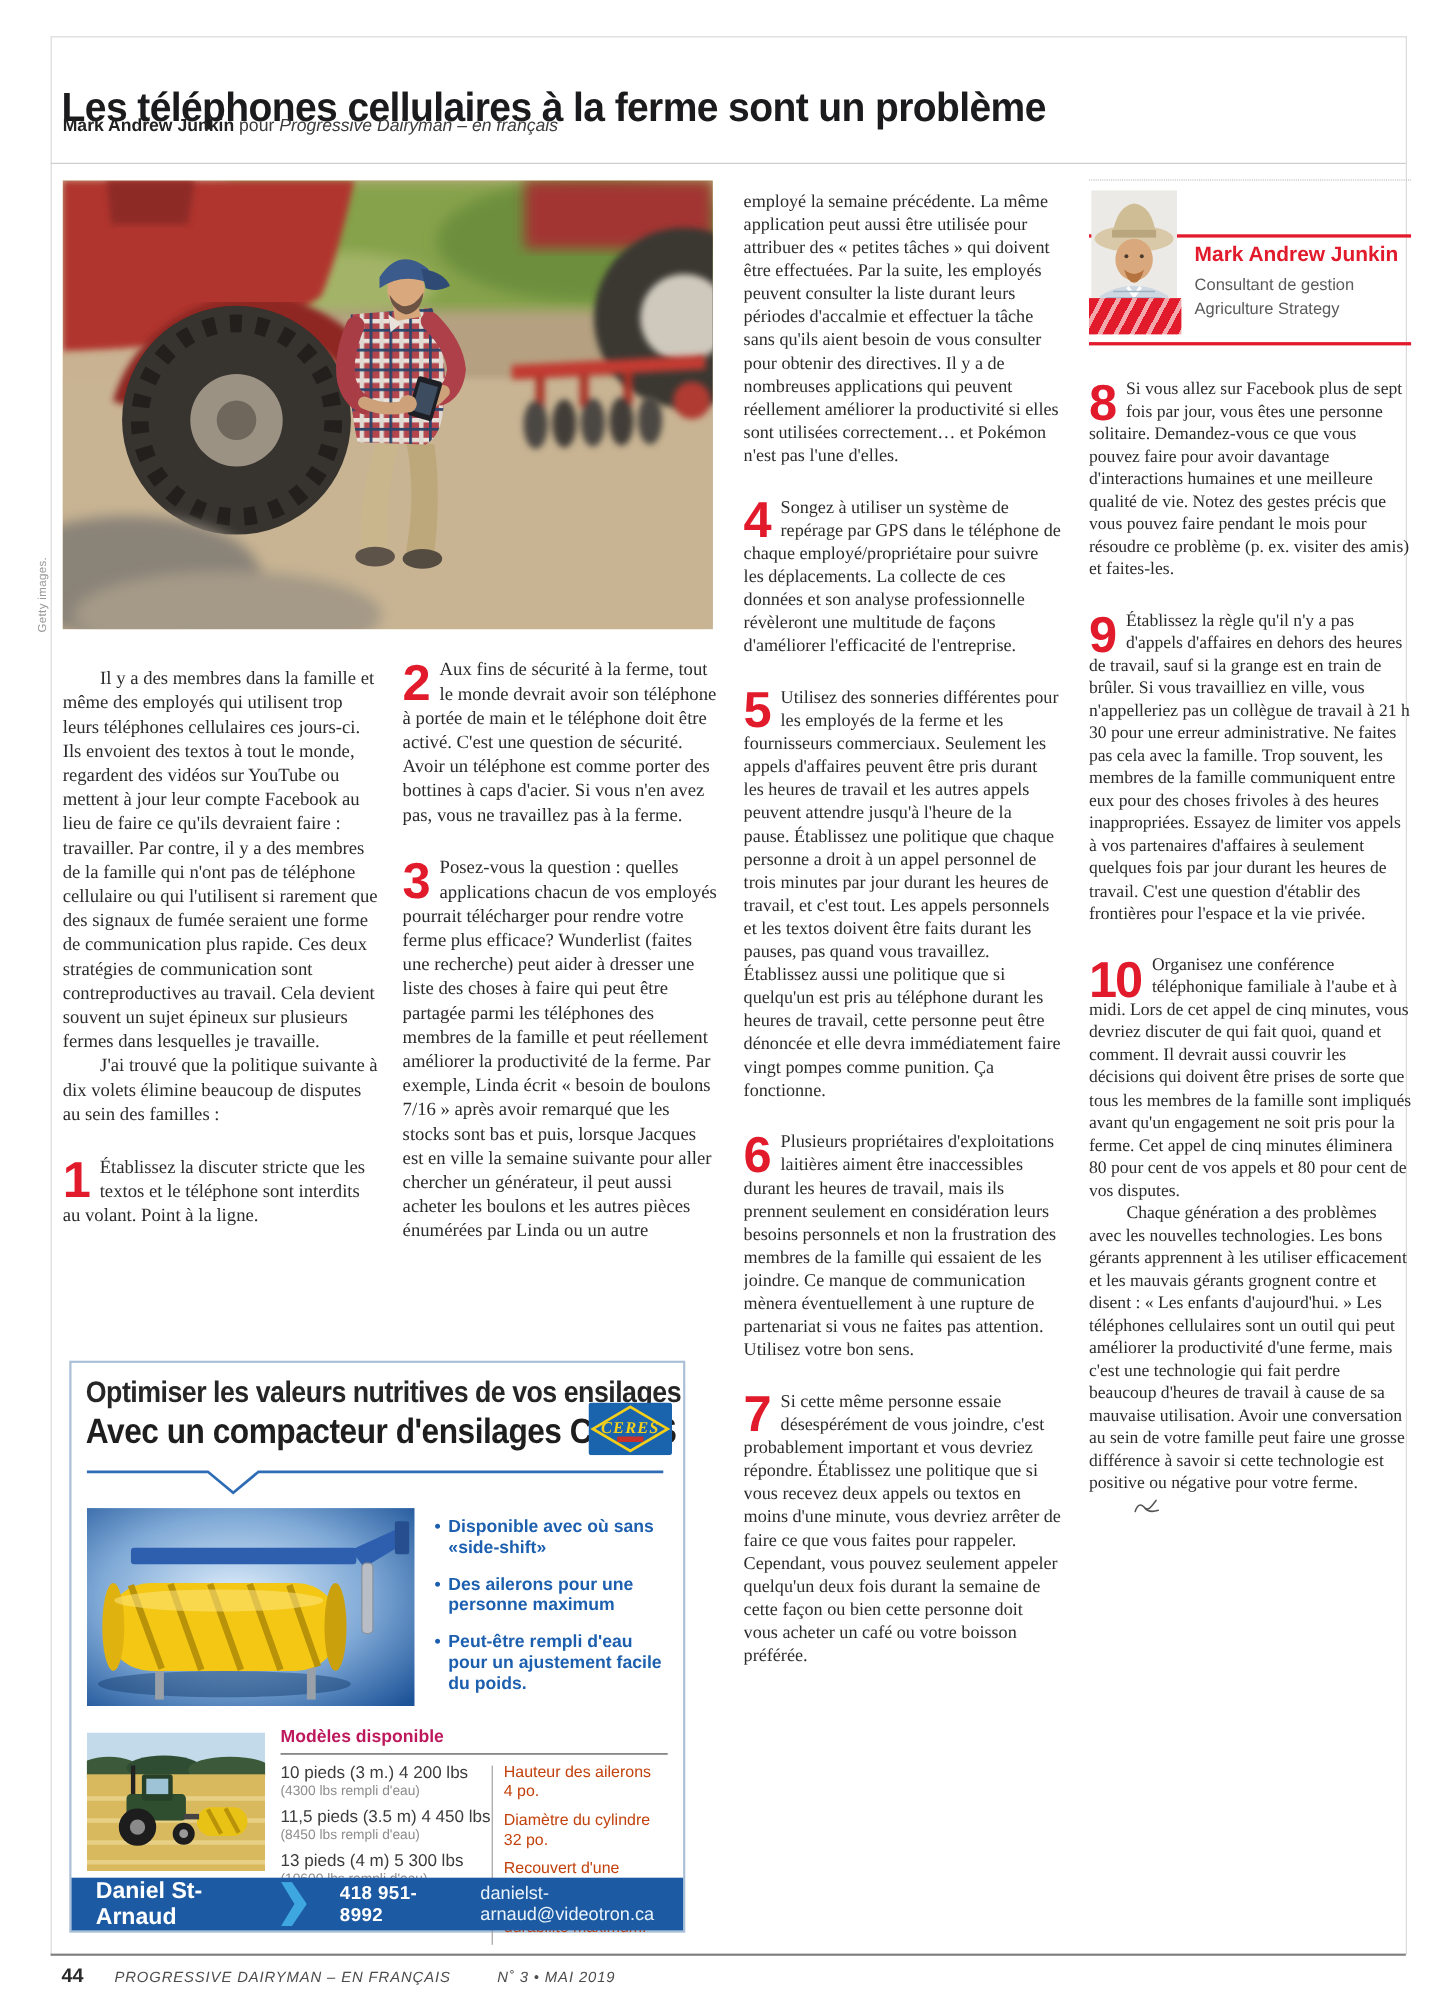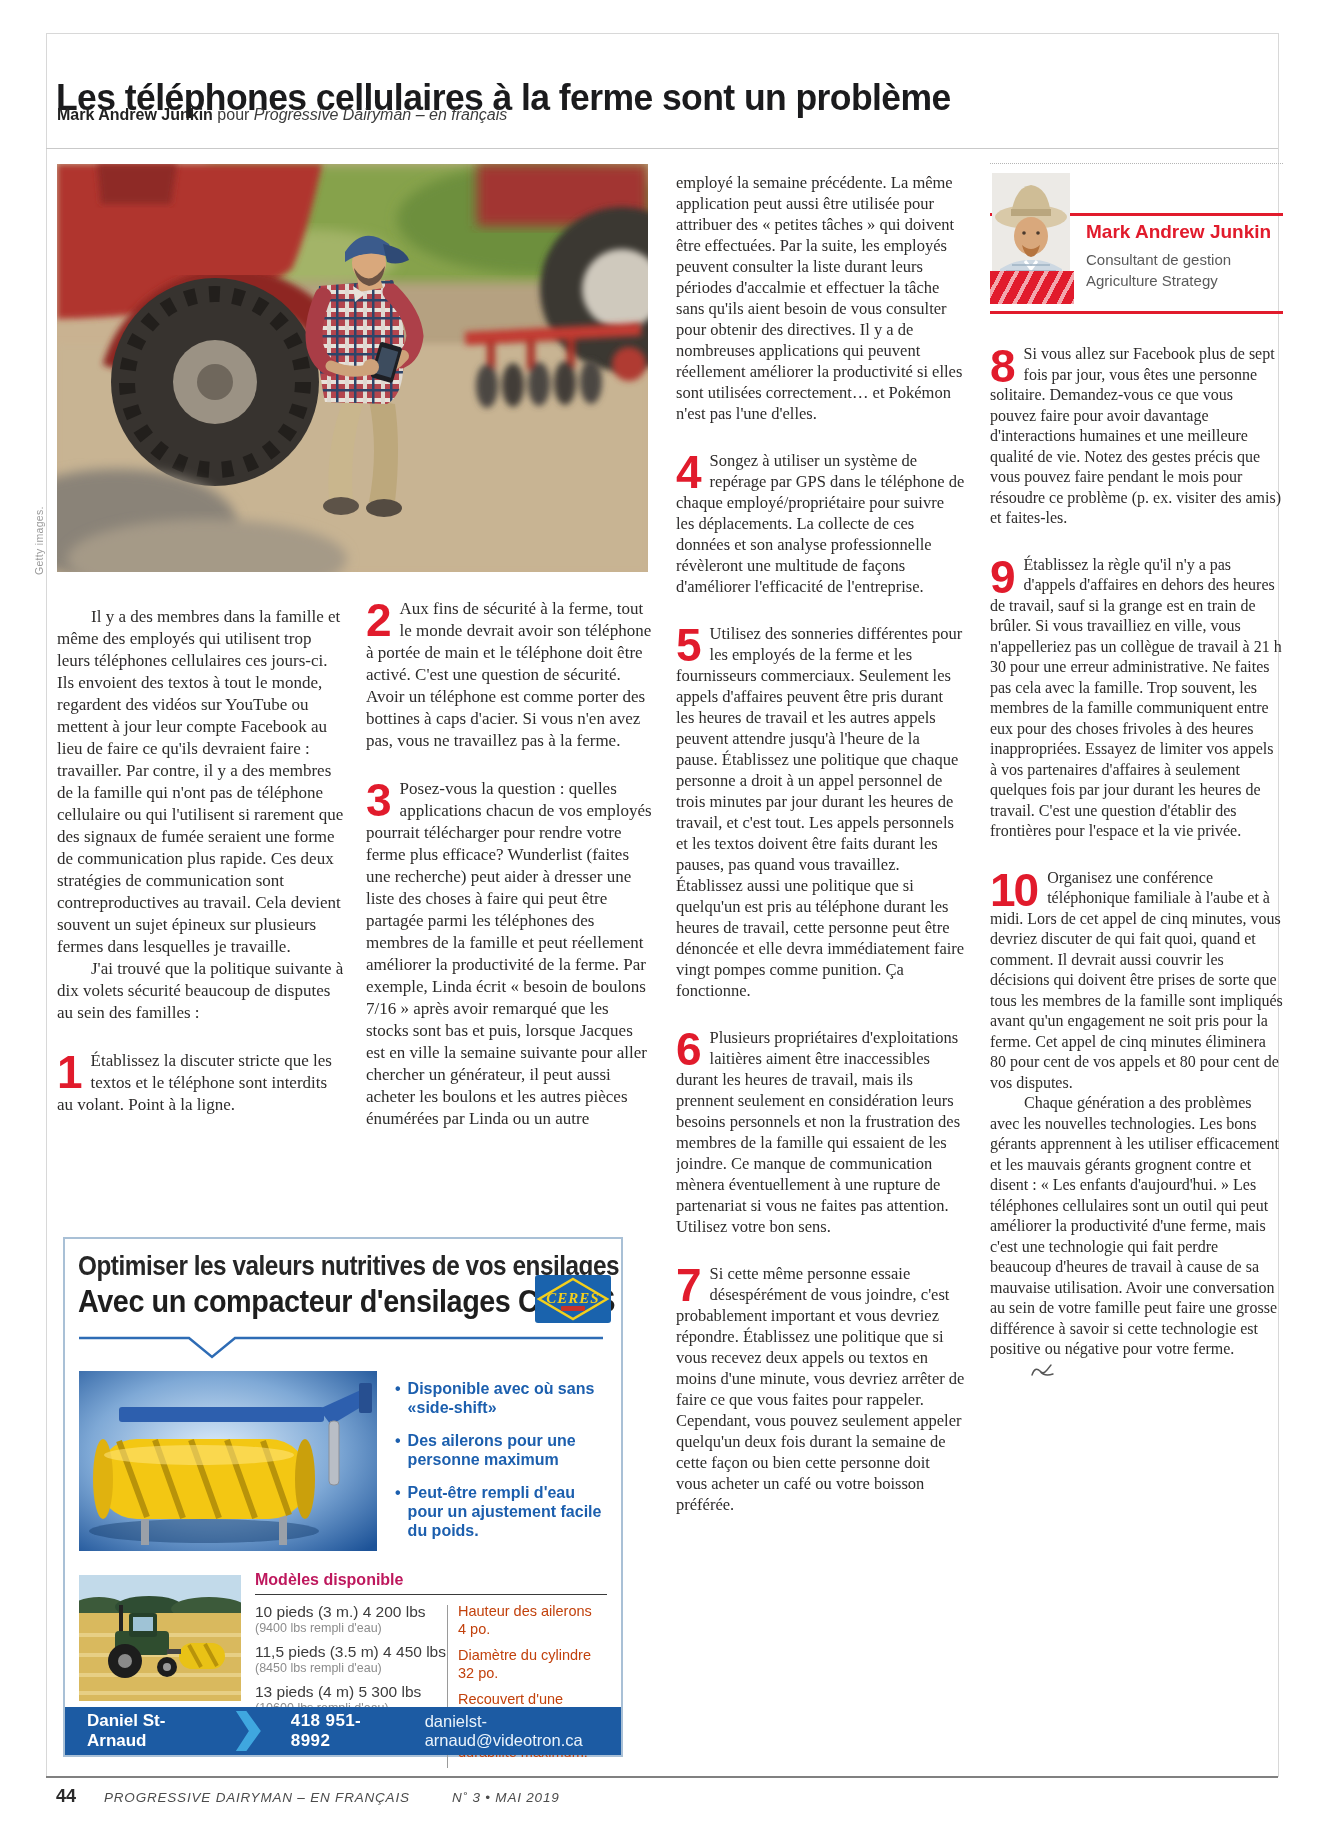--- a/index.html
+++ b/index.html
@@ -65,21 +65,21 @@
               padding-bottom:5px;margin-bottom:8px;}
   #ad .mwrap{position:relative;display:flex;}
   #ad .mleft{width:192px;}
   #ad .mdiv{width:1px;background:#9a9a9a;margin:2px 10px 2px 0;}
   #ad .mright{width:142px;}
   #ad .msize{font-size:15.5px;color:#3c3c3c;line-height:18px;}
   #ad .msub{font-size:12.5px;color:#8c8c8c;line-height:15px;margin-bottom:7px;}
   #ad .spec{font-size:14.5px;color:#c2410c;line-height:17.5px;margin-bottom:9px;}
   #ad .contact{position:absolute;left:0;bottom:0;width:100%;height:48px;background:#1c5ba3;
                display:flex;align-items:center;}
-  #ad .cname{margin-left:22px;font-weight:700;font-size:17px;color:#fff;}
+  #ad .cname{margin-left:22px;font-weight:700;font-size:21px;color:#fff;}
   #ad .chev{margin-left:26px;width:28px;height:40px;background:#3fa7df;
             clip-path:polygon(0 0,42% 0,100% 50%,42% 100%,0 100%,52% 50%);}
   #ad .cphone{margin-left:30px;font-weight:700;font-size:17px;color:#fff;letter-spacing:.4px;}
   #ad .cemail{margin-left:36px;font-size:16.5px;color:#eaf3fb;}
   
   #footer-rule{left:46px;top:1776px;width:1232px;height:2px;background:#808080;}
   #pagenum{left:56px;top:1786px;font-weight:800;font-size:18px;color:#2a2a2a;}
   #footpub{left:104px;top:1790px;font-style:italic;font-size:13.5px;color:#4c4c4c;letter-spacing:.8px;}
   #footissue{left:452px;top:1790px;font-style:italic;font-size:13.5px;color:#4c4c4c;letter-spacing:.8px;}
 </style>
@@ -168,21 +168,21 @@
       <path d="M288,88 Q306,60 332,80 L338,96 Q312,82 288,98 Z" fill="#3b5b8c"></path>
       <path d="M326,80 Q348,84 352,96 Q340,102 330,98 Z" fill="#2f4a75"></path>
       <path d="M296,122 l12,8 -10,8 Z" fill="#e8e2da"></path>
     </g>
   </svg>
 </div>
 <div id="getty" class="abs">Getty images.</div>
 
 <div id="col1" class="col">
   <p class="indent">Il y a des membres dans la famille et même des employés qui utilisent trop leurs téléphones cellulaires ces jours-ci. Ils envoient des textos à tout le monde, regardent des vidéos sur YouTube ou mettent à jour leur compte Facebook au lieu de faire ce qu'ils devraient faire : travailler. Par contre, il y a des membres de la famille qui n'ont pas de téléphone cellulaire ou qui l'utilisent si rarement que des signaux de fumée seraient une forme de communication plus rapide. Ces deux stratégies de communication sont contreproductives au travail. Cela devient souvent un sujet épineux sur plusieurs fermes dans lesquelles je travaille.</p>
-  <p class="indent">J'ai trouvé que la politique suivante à dix volets sécurité beaucoup de disputes au sein des familles :</p>
+  <p class="indent">J'ai trouvé que la politique suivante à dix volets élimine beaucoup de disputes au sein des familles :</p>
   <div class="item">
     <span class="num">1</span><span>Établissez la discuter stricte que les textos et le téléphone sont interdits au volant. Point à la ligne.</span>
   </div>
 </div>
 
 <div id="col2" class="col">
   <div class="item">
     <span class="num">2</span><span>Aux fins de sécurité à la ferme, tout le monde devrait avoir son téléphone à portée de main et le téléphone doit être activé. C'est une question de sécurité. Avoir un téléphone est comme porter des bottines à caps d'acier. Si vous n'en avez pas, vous ne travaillez pas à la ferme.</span>
   </div>
   <div class="item">
@@ -319,21 +319,21 @@
       <circle cx="88" cy="92" r="10" fill="#1d1d1d"></circle>
         <circle cx="88" cy="92" r="4" fill="#9a9a9a"></circle>
       <rect x="40" y="30" width="4" height="26" fill="#222"></rect>
     </svg>
   </div>
   <div class="models">
     <div class="mtitle">Modèles disponible</div>
     <div class="mwrap">
       <div class="mleft">
         <div class="msize">10 pieds (3 m.) 4 200 lbs</div>
-        <div class="msub">(9400 lbs rempli d'eau)</div>
+        <div class="msub">(4300 lbs rempli d'eau)</div>
         <div class="msize">11,5 pieds (3.5 m) 4 450 lbs</div>
         <div class="msub">(8450 lbs rempli d'eau)</div>
         <div class="msize">13 pieds (4 m) 5 300 lbs</div>
         <div class="msub">(10600 lbs rempli d'eau)</div>
       </div>
       <div class="mdiv"></div>
       <div class="mright">
         <div class="spec">Hauteur des ailerons 4 po.</div>
         <div class="spec">Diamètre du cylindre 32 po.</div>
         <div class="spec">Recouvert d'une peinture en poudre cuite pour une durabilité maximum.</div>

